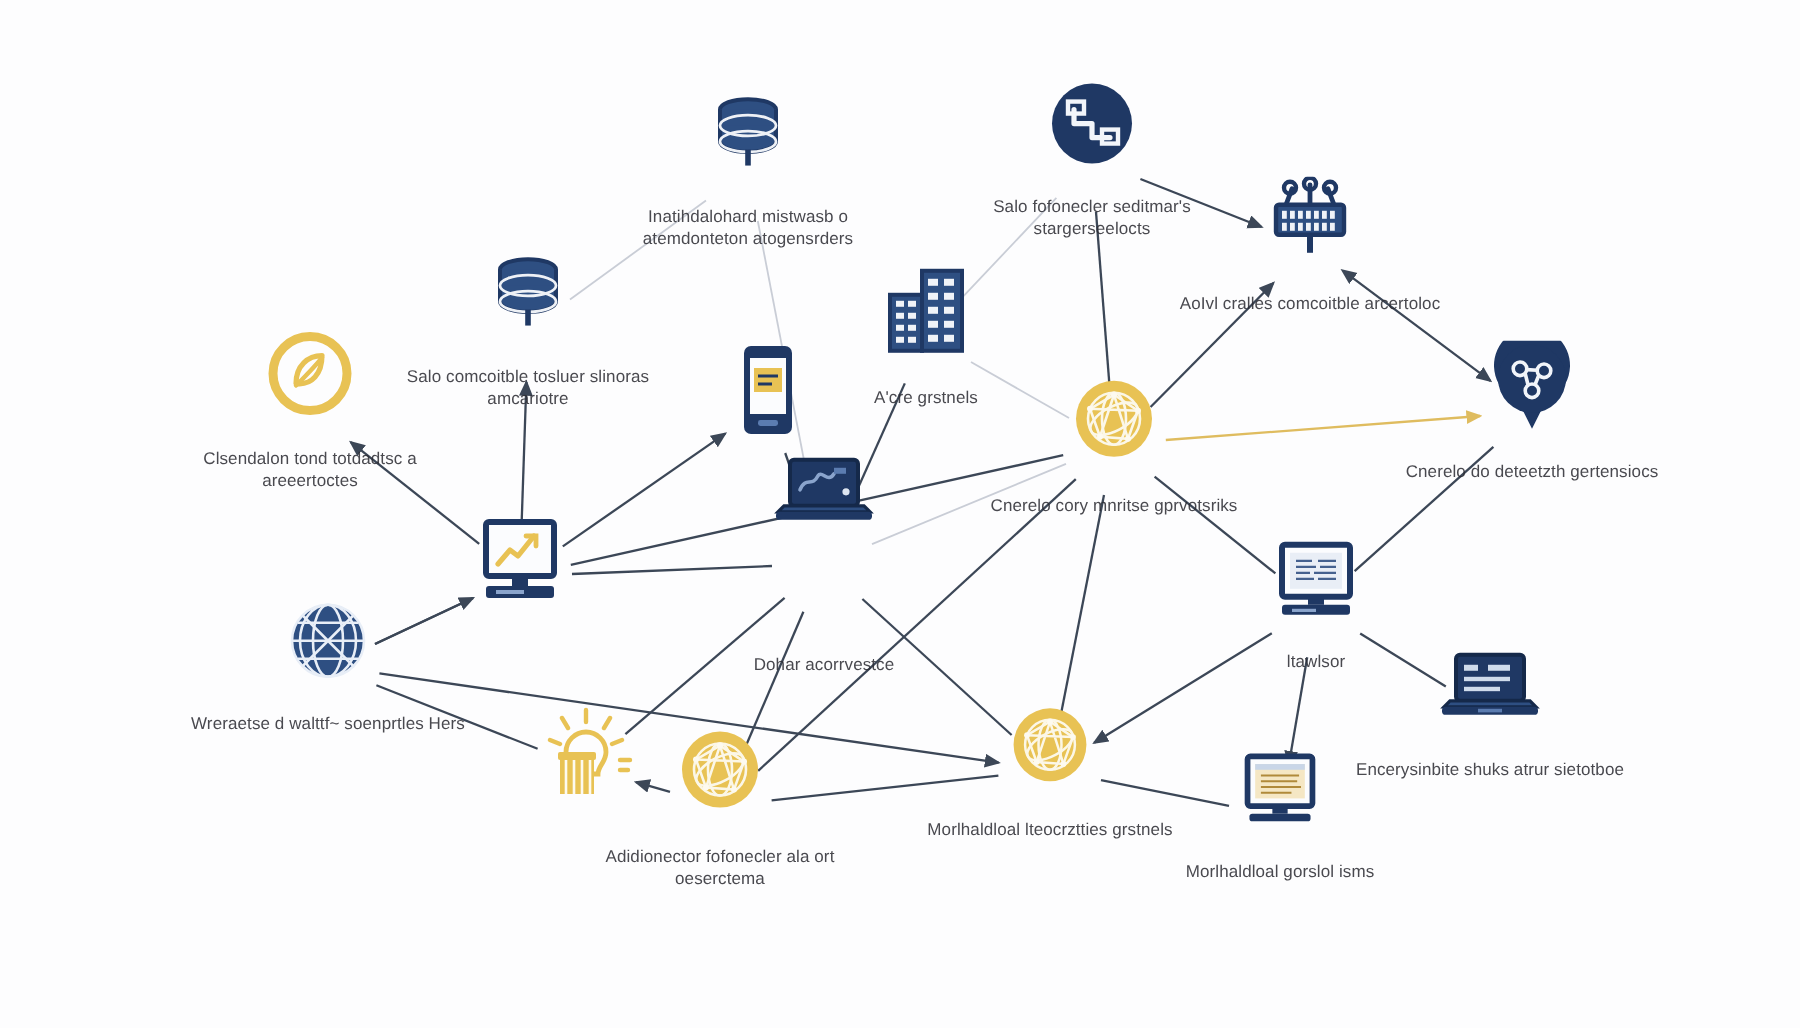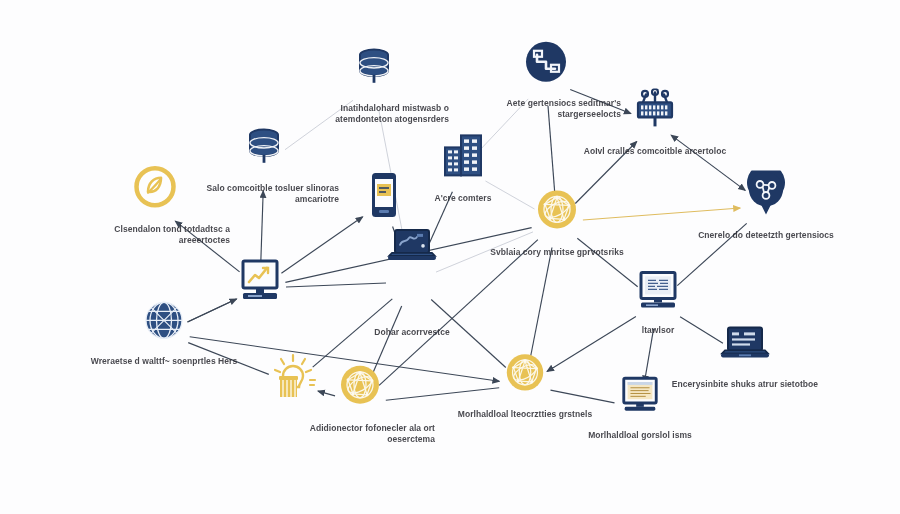--- a/index.html
+++ b/index.html
@@ -31,25 +31,25 @@
     flex-direction: column;
     align-items: center;
     width: 150px;
   }
   .node-icon {
     display: block;
     line-height: 0;
   }
   .node-label {
     margin-top: 14px;
-    text-align: right;
+    text-align: center;
     font-size: 8.5px;
     line-height: 1.32;
     color: #2c2c33;
-    font-weight: bold;
+    font-weight: normal;
     letter-spacing: 0.05px;
     font-family: "Liberation Sans", sans-serif;
     text-rendering: optimizeLegibility;
     filter: blur(0.35px);
     opacity: 0.86;
   }
 </style>
 </head>
 <body>
 
@@ -146,21 +146,21 @@
 
   <div class="node" style="left:546px;top:80px;">
     <span class="node-icon">
       <svg width="44" height="44" viewBox="0 0 44 44">
         <circle cx="22" cy="22" r="20" fill="#1f3864"></circle>
         <path d="M13 15 V22 H22 V29 H31" fill="none" stroke="#f2f5fa" stroke-width="2.6" stroke-linejoin="round" stroke-linecap="round"></path>
         <rect x="10" y="11" width="8" height="6" fill="none" stroke="#f2f5fa" stroke-width="2.2"></rect>
         <rect x="27" y="25" width="8" height="7" fill="none" stroke="#f2f5fa" stroke-width="2.2"></rect>
       </svg>
     </span>
-    <span class="node-label">Aete gertensiocs seditmar's stargerseelocts</span>
+    <span class="node-label">Salo fofonecler seditmar's stargerseelocts</span>
   </div>
 
   <div class="node" style="left:655px;top:123px;">
     <span class="node-icon">
       <svg width="48" height="44" viewBox="0 0 48 44">
         <path d="M15 6 L12 14 M24 4 L24 13 M33 6 L36 14" stroke="#1f3864" stroke-width="2.4" stroke-linecap="round" fill="none"></path>
         <circle cx="14" cy="5.5" r="3" fill="none" stroke="#1f3864" stroke-width="2.2"></circle>
         <circle cx="24" cy="3.5" r="3" fill="none" stroke="#1f3864" stroke-width="2.2"></circle>
         <circle cx="34" cy="5.5" r="3" fill="none" stroke="#1f3864" stroke-width="2.2"></circle>
         <rect x="7" y="14" width="34" height="15" rx="1.5" fill="#2e4f82" stroke="#1f3864" stroke-width="2.2"></rect>
@@ -219,21 +219,21 @@
             <rect x="33" y="15" width="5" height="3.5"></rect>
           <rect x="25" y="22" width="5" height="3.5"></rect>
             <rect x="33" y="22" width="5" height="3.5"></rect>
           <rect x="25" y="29" width="5" height="3.5"></rect>
             <rect x="33" y="29" width="5" height="3.5"></rect>
           <rect x="25" y="36" width="5" height="3.5"></rect>
             <rect x="33" y="36" width="5" height="3.5"></rect>
         </g>
       </svg>
     </span>
-    <span class="node-label">A'cre comters</span>
+    <span class="node-label">A'cre grstnels</span>
   </div>
 
   <div class="node" style="left:557px;top:222px;">
     <span class="node-icon">
       <svg width="48" height="48" viewBox="0 0 48 48">
         <circle cx="24" cy="24" r="19" fill="#e8c254"></circle>
         <g stroke="#fdfaf0" stroke-width="1.3" fill="none" opacity="0.95">
           <circle cx="24" cy="24" r="13"></circle>
           <ellipse cx="24" cy="24" rx="6" ry="13"></ellipse>
           <ellipse cx="24" cy="24" rx="13" ry="6" transform="rotate(-28 24 24)"></ellipse>
@@ -242,21 +242,21 @@
         </g>
         <g fill="#fdfaf0">
           <circle cx="24" cy="12" r="1.5"></circle>
             <circle cx="12" cy="19" r="1.5"></circle>
           <circle cx="36" cy="20" r="1.5"></circle>
             <circle cx="31" cy="34" r="1.5"></circle>
           <circle cx="17" cy="33" r="1.5"></circle>
         </g>
       </svg>
     </span>
-    <span class="node-label">Svblaia cory mnritse gprvotsriks</span>
+    <span class="node-label">Cnerelo cory mnritse gprvotsriks</span>
   </div>
 
   <div class="node" style="left:766px;top:206px;">
     <span class="node-icon">
       <svg width="40" height="46" viewBox="0 0 40 46">
         <path d="M20 44 L13 30 A19 19 0 1 1 27 30 Z" fill="#1f3864"></path>
         <circle cx="20" cy="19" r="17" fill="#1f3864"></circle>
         <g stroke="#f2f5fa" stroke-width="1.8" fill="none">
           <circle cx="14" cy="14" r="3.4"></circle>
           <circle cx="26" cy="15" r="3.4"></circle>

